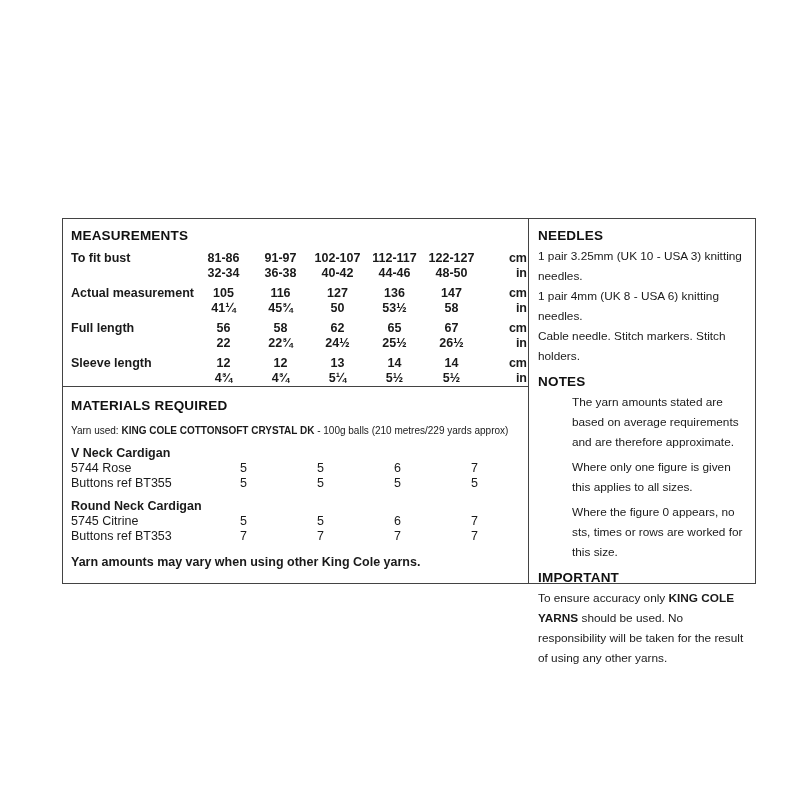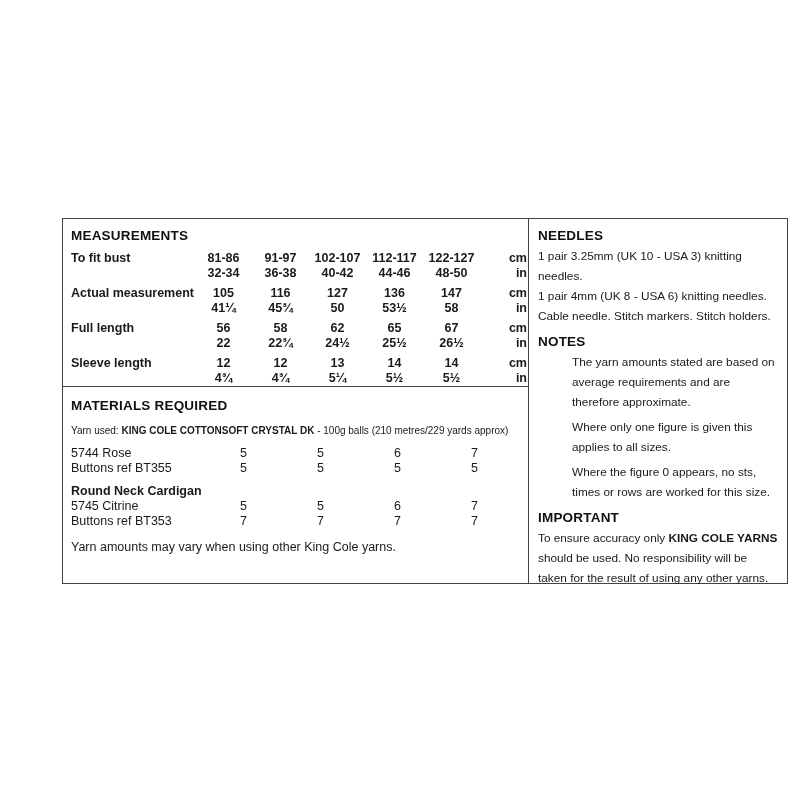--- a/index.html
+++ b/index.html
@@ -13,21 +13,21 @@
   .page { position: relative; width: 800px; height: 800px; background: #ffffff; }
 
   .box {
     position: absolute;
     top: 218px;
     height: 366px;
     border: 1px solid #434343;
     background: #ffffff;
   }
   .left-box  { left: 31px;  width: 477px; margin-left: 31px; }
-  .right-box { left: 528px; width: 260px; padding: 8px 9px; }
+  .right-box { left: 528px; width: 228px; padding: 8px 9px; }
 
   h2.sec-head {
     font-size: 13.5px;
     font-weight: bold;
     color: #111111;
     letter-spacing: 0.2px;
     line-height: 17px;
   }
   h3.group-head {
     font-size: 12.5px;
@@ -64,21 +64,21 @@
     display: grid;
     grid-template-columns: 124px 57px 57px 57px 57px 57px 1fr;
     font-size: 12.5px;
     line-height: 15px;
     gap: 20px;
   }
   .mat-row .v    { text-align: center; }
   .mat-row .unit { text-align: left; padding-right: 3px; }
   .footnote {
     font-size: 12.5px;
-    font-weight: normal;
+    font-weight: bold;
     line-height: 15px;
     margin-top: 11px;
   }
 
   
   .right-box .sec { margin-bottom: 7px; }
   .right-box p {
     font-size: 11.8px;
     line-height: 20px;
     margin-top: 0;
@@ -210,20 +210,21 @@
         </div>
       </div>
     </div>
 
     <div class="materials">
       <h2 class="sec-head">MATERIALS REQUIRED</h2>
 
       <p class="yarn-used"><span>Yarn used: </span><b>KING COLE COTTONSOFT CRYSTAL DK</b><span> - 100g balls (210 metres/229 yards approx)</span></p>
 
       <div class="mat-group">
+        <h3 class="group-head">V Neck Cardigan</h3>
         <div class="mat-row">
           <div>5744 Rose</div>
           <div class="v">5</div>
           <div class="v">5</div>
           <div class="v">6</div>
           <div class="v">7</div>
           <div class="v">7</div>
           <div class="unit">balls</div>
         </div>
         <div class="mat-row">

